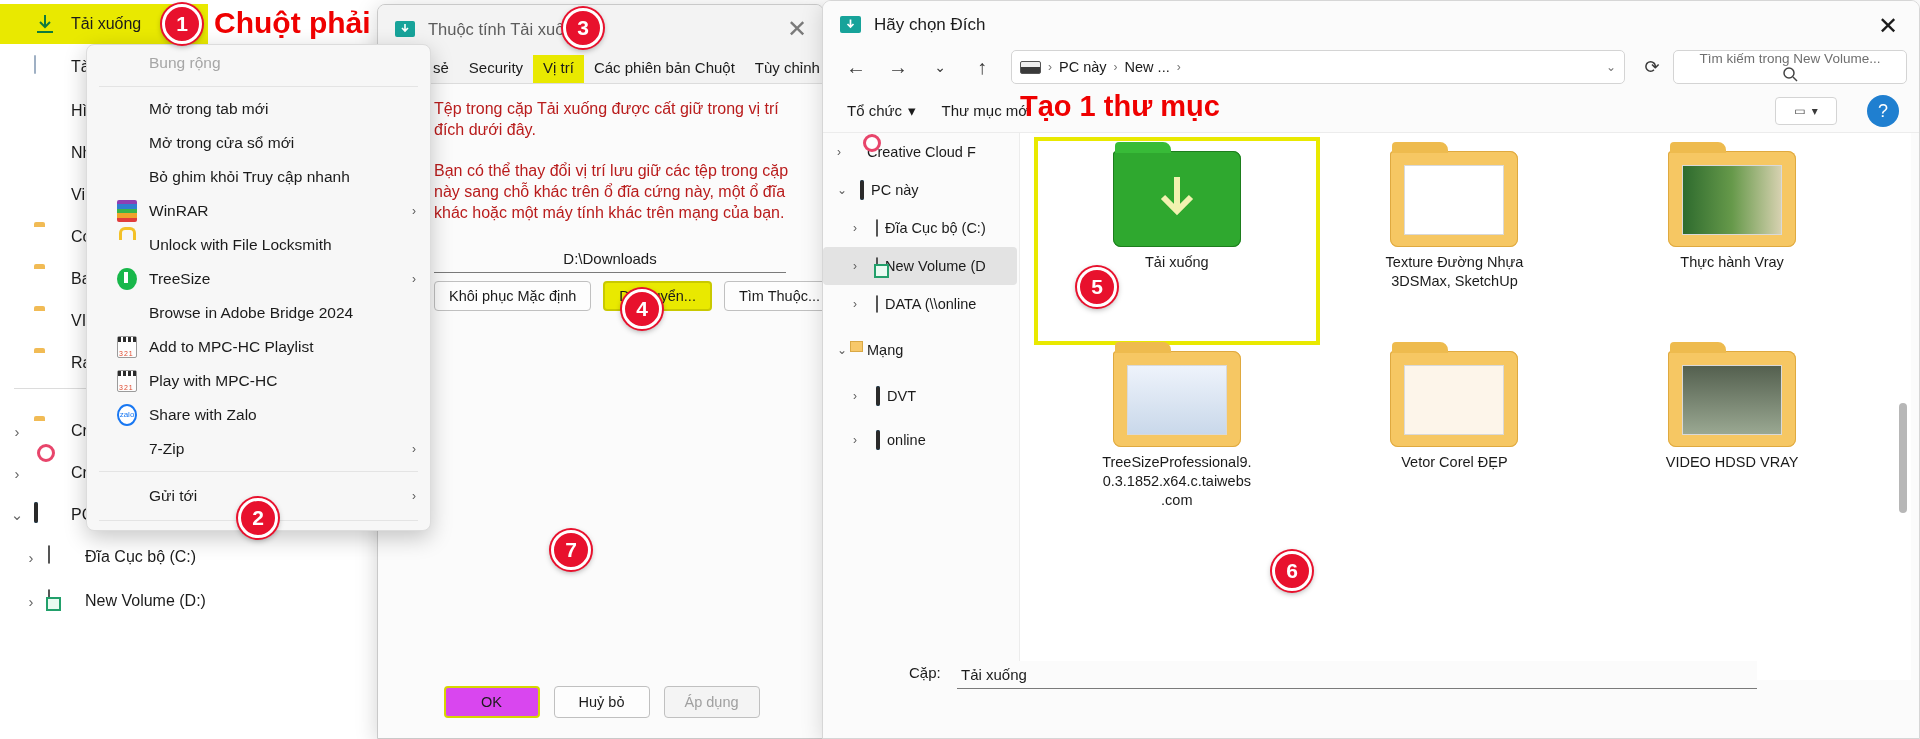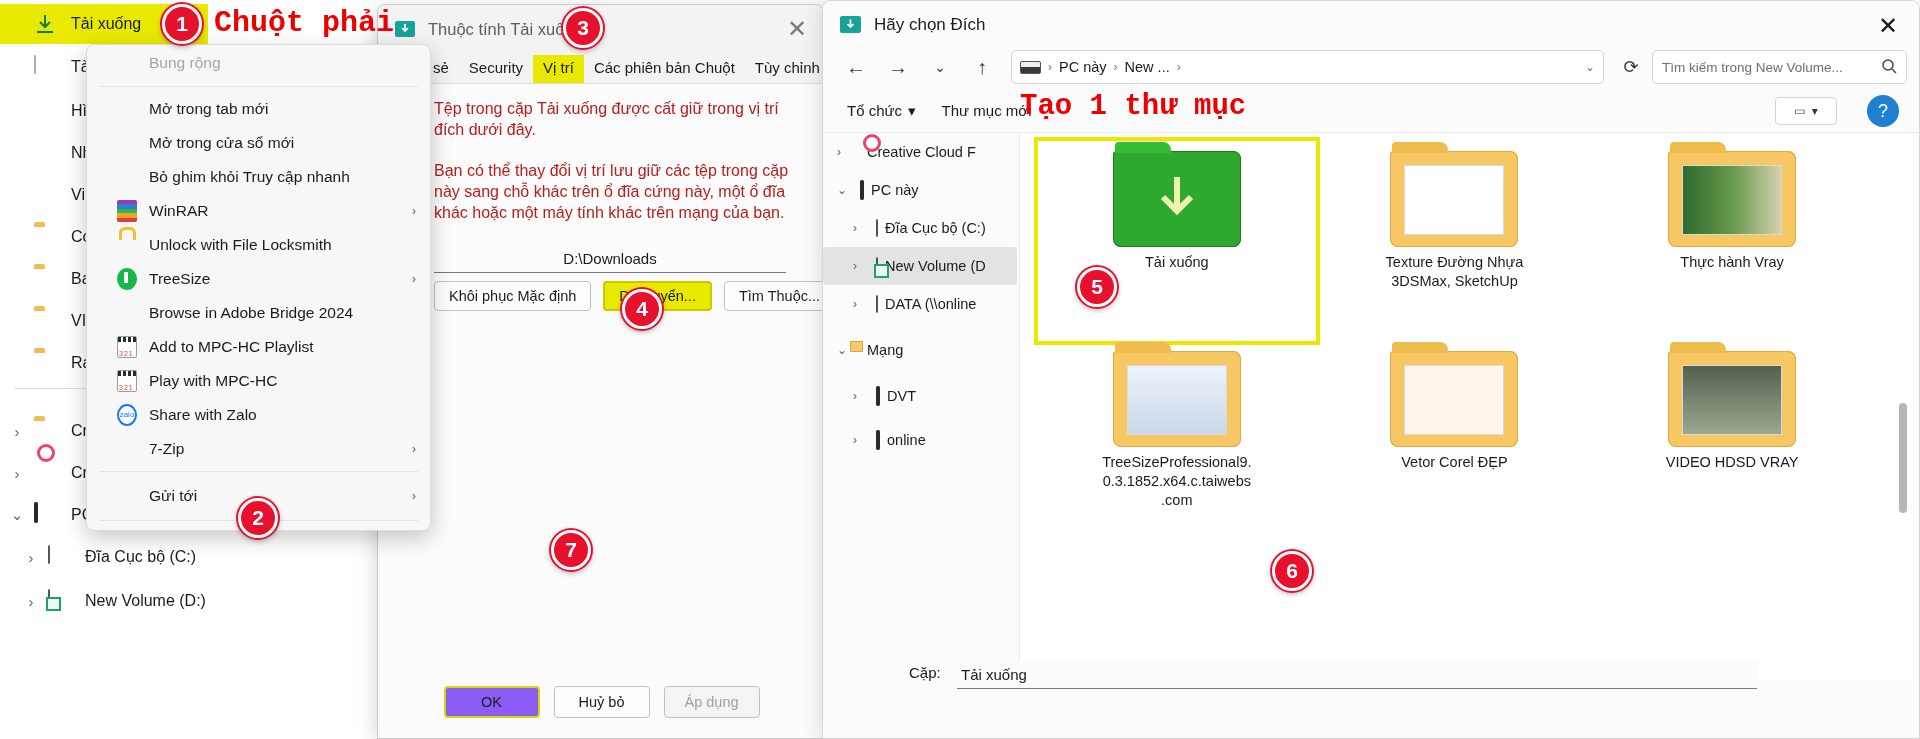--- a/index.html
+++ b/index.html
@@ -91,21 +91,21 @@
   #prop-btnrow{ position:absolute; left:56px; top:190px; width:360px; height:44px; display:flex; align-items:center; gap:12px; }
   .pbtn{
     height:30px; padding:0 14px; background:#fdfdfd; border:1px solid #c0c0c0;
     border-radius:4px; font-size:14.5px; color:#1b1b1b; display:flex; align-items:center; justify-content:center;
     font-family:"Liberation Sans", sans-serif; white-space:nowrap;
   }
   .pbtn.hl{ background:#e9e900; border:2px solid #c9c900; font-weight:400; }
   #prop-footer{ position:absolute; left:0; bottom:18px; width:447px; height:36px; display:flex; align-items:center; justify-content:center; gap:14px; }
   .fbtn{ width:96px; height:32px; background:#fdfdfd; border:1px solid #c0c0c0; border-radius:4px;
          display:flex;align-items:center;justify-content:center;font-size:14.5px;color:#1b1b1b; }
-  .fbtn.hl{ background:#8b5cf6; border:2px solid #d6d600; }
+  .fbtn.hl{ background:#d946ef; border:2px solid #d6d600; }
   .fbtn.dim{ color:#a0a0a0; background:#f4f4f4; }
 
   
   #picker{
     position:absolute; left:822px; top:0; width:1098px; height:739px;
     background:#fbfbfb; border:1px solid #d6d6d6; border-radius:9px 9px 0 0;
     box-shadow:0 4px 22px rgba(0,0,0,.15); z-index:55; overflow:hidden;
   }
   #pk-title{ height:48px; display:flex; align-items:center; gap:12px; padding-left:16px; background:#fbfbfb; }
   #pk-title .ttl{ font-size:17px; color:#1b1b1b; }
@@ -114,22 +114,22 @@
   .navbtn{ width:38px; height:34px; display:flex; align-items:center; justify-content:center; font-size:20px; color:#3a3a3a; }
   .navbtn.small{ font-size:14px; }
   #crumbbar{
     flex:1 1 auto; height:34px; margin:0 6px; background:#fff; border:1px solid #d4d4d4; border-radius:5px;
     display:flex; align-items:center; padding:0 8px; gap:7px; font-size:14.5px; color:#1b1b1b;
   }
   .crumbsep{ color:#777; font-size:12px; }
   #crumb-drive{ width:21px; height:13px; background:linear-gradient(#efefef 45%,#3a3a3a 45%); border:1px solid #555; border-radius:2px; }
   #pk-refresh{ width:34px; height:34px; display:flex;align-items:center;justify-content:center; font-size:18px; color:#3a3a3a; }
   #searchbox{
-    width:255px; height:34px; background:#fff; border:1px solid #d4d4d4; border-radius:5px;
-    display:flex; align-items:center; padding:0 9px; font-size:13.5px; color:#6f6f6f; justify-content:space-between;
+    width:234px; height:34px; background:#fff; border:1px solid #d4d4d4; border-radius:5px;
+    display:flex; align-items:center; padding:0 9px; font-size:13.5px; color:#6f6f6f; flex-direction:column;
   }
   #pk-toolbar{ position:absolute; left:0; top:88px; width:1098px; height:44px; display:flex; align-items:center; padding-left:24px; gap:26px; border-bottom:1px solid #ececec; }
   .tbitem{ font-size:15px; color:#1b1b1b; display:flex; align-items:center; gap:6px; }
   #pk-viewbtn{ position:absolute; right:82px; top:96px; width:62px; height:28px; border:1px solid #d4d4d4; border-radius:4px; background:#fff; display:flex; align-items:center; justify-content:center; gap:6px; font-size:12px; color:#3a3a3a;}
   #pk-help{ position:absolute; right:20px; top:94px; width:32px; height:32px; border-radius:50%; background:#1f7fd0; color:#fff; display:flex;align-items:center;justify-content:center; font-size:18px; }
 
   #pk-tree{ position:absolute; left:0; top:132px; width:194px; bottom:58px; background:#fbfbfb; }
   .trow{ height:38px; display:flex; align-items:center; padding-left:14px; gap:7px; font-size:14.5px; color:#1b1b1b; white-space:nowrap; }
   .trow.indent{ padding-left:30px; }
   .trow.sel{ background:#e3e3e3; border-radius:4px; }
@@ -164,21 +164,21 @@
   
   .badge{
     position:absolute; width:40px; height:40px; border-radius:50%;
     background:#e8112d; color:#fff; font-size:21px; font-weight:bold;
     display:flex; align-items:center; justify-content:center;
     border:3px solid #ffffff; box-shadow:0 0 0 2px #e8112d, 0 2px 6px rgba(0,0,0,.4);
     z-index:200; font-family:"Liberation Sans", sans-serif;
   }
   .redtext{
     position:absolute; color:#ef0000; font-weight:bold; z-index:200;
-    font-family:Liberation Mono, monospace; white-space:nowrap;
+    font-family:Liberation Sans, sans-serif; white-space:nowrap;
   }
   #wm{
     position:absolute; left:1000px; top:470px; font-size:56px; color:#ededed;
     font-weight:bold; z-index:45; font-family:"Liberation Sans", sans-serif;
   }
 </style>
 </head>
 <body>
 
 <div id="bg-explorer"></div>

